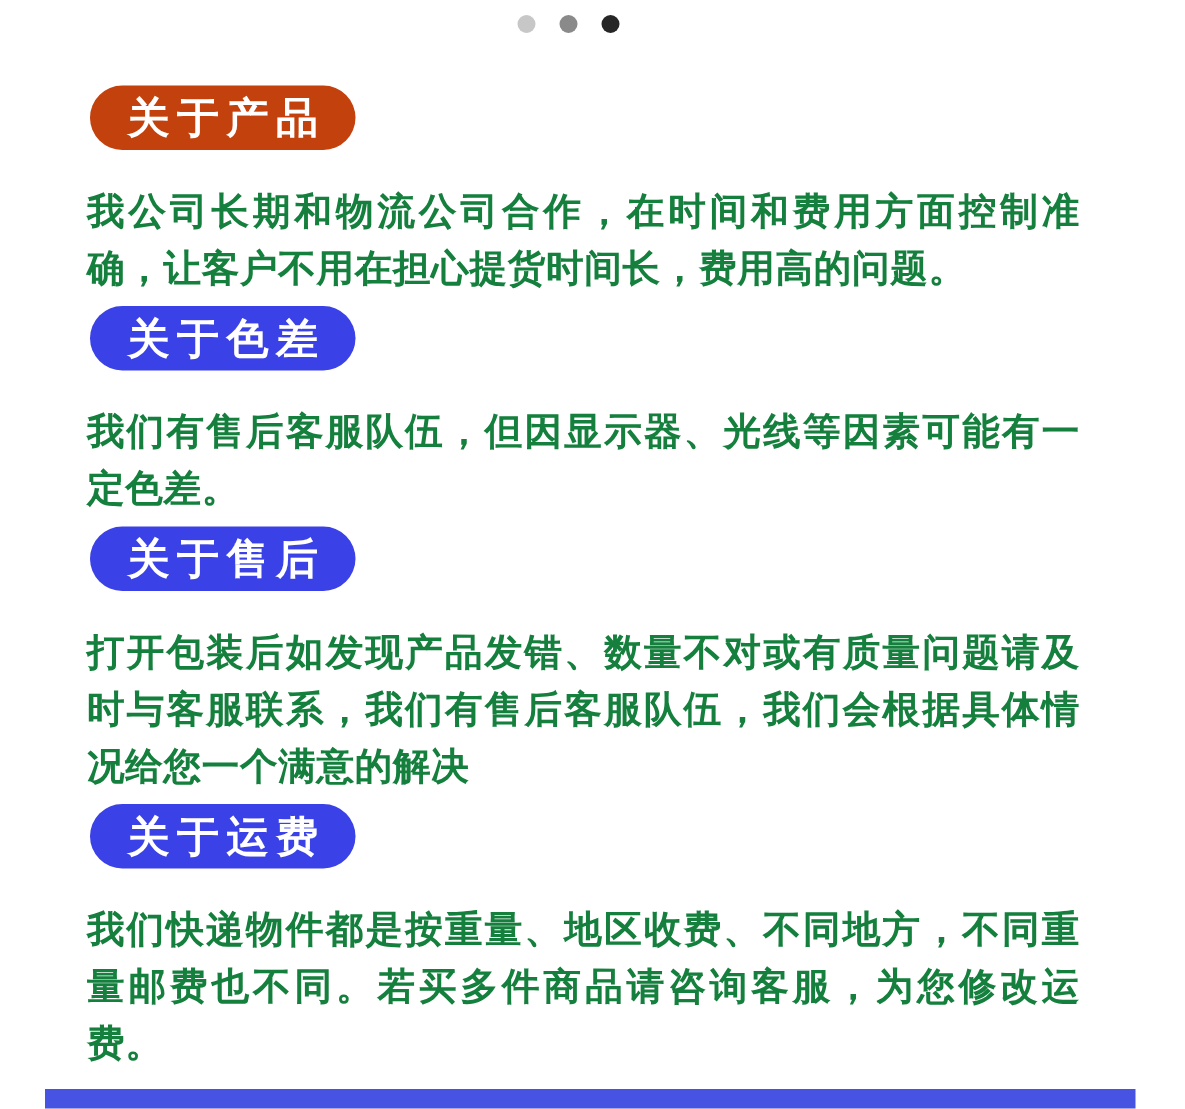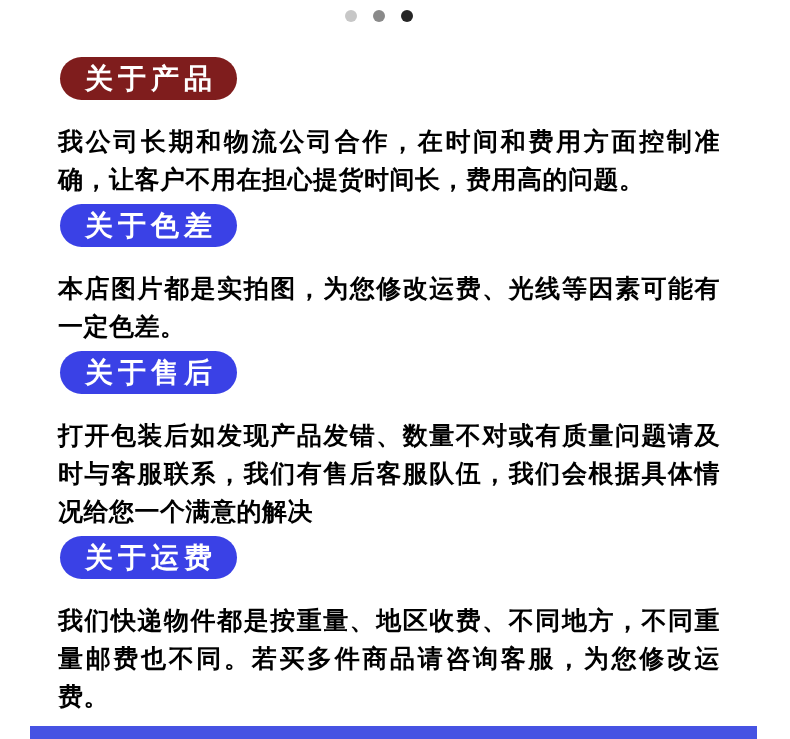--- a/index.html
+++ b/index.html
@@ -47,21 +47,21 @@
     font-weight: bold;
     letter-spacing: 5px;
     line-height: 43px;
     height: 43px;
     padding: 0 20px 0 25px;
     border-radius: 22px;
     margin: 0 0 22px 2px;
     white-space: nowrap;
   }
   .body-text {
-    color: #000000;
+    color: #15803d;
     font-size: 25px;
     font-weight: bold;
     line-height: 38px;
     letter-spacing: 0.5px;
     margin: 0 0 6px 0;
     text-align: justify;
   }
   .section + .section {
     margin-top: 0;
   }
@@ -80,27 +80,27 @@
 
 <div class="dots">
   <span class="dot" style="background-color: rgb(199, 199, 199);"></span>
   <span class="dot" style="background-color: rgb(138, 138, 138);"></span>
   <span class="dot" style="background-color: rgb(38, 38, 38);"></span>
 </div>
 
 <div class="content">
 
   <div class="section">
-    <div class="pill" style="background-color: #7f1d1d;">关于产品</div>
+    <div class="pill" style="background-color: #c2410c;">关于产品</div>
     <p class="body-text">我公司长期和物流公司合作，在时间和费用方面控制准确，让客户不用在担心提货时间长，费用高的问题。</p>
   </div>
 
   <div class="section">
     <div class="pill" style="background-color: rgb(58, 65, 230); text-align: right;">关于色差</div>
-    <p class="body-text">本店图片都是实拍图，为您修改运费、光线等因素可能有一定色差。</p>
+    <p class="body-text">我们有售后客服队伍，但因显示器、光线等因素可能有一定色差。</p>
   </div>
 
   <div class="section">
     <div class="pill" style="background-color: rgb(58, 65, 230);">关于售后</div>
     <p class="body-text">打开包装后如发现产品发错、数量不对或有质量问题请及时与客服联系，我们有售后客服队伍，我们会根据具体情况给您一个满意的解决</p>
   </div>
 
   <div class="section">
     <div class="pill" style="background-color: rgb(58, 65, 230);">关于运费</div>
     <p class="body-text">我们快递物件都是按重量、地区收费、不同地方，不同重量邮费也不同。若买多件商品请咨询客服，为您修改运费。</p>

